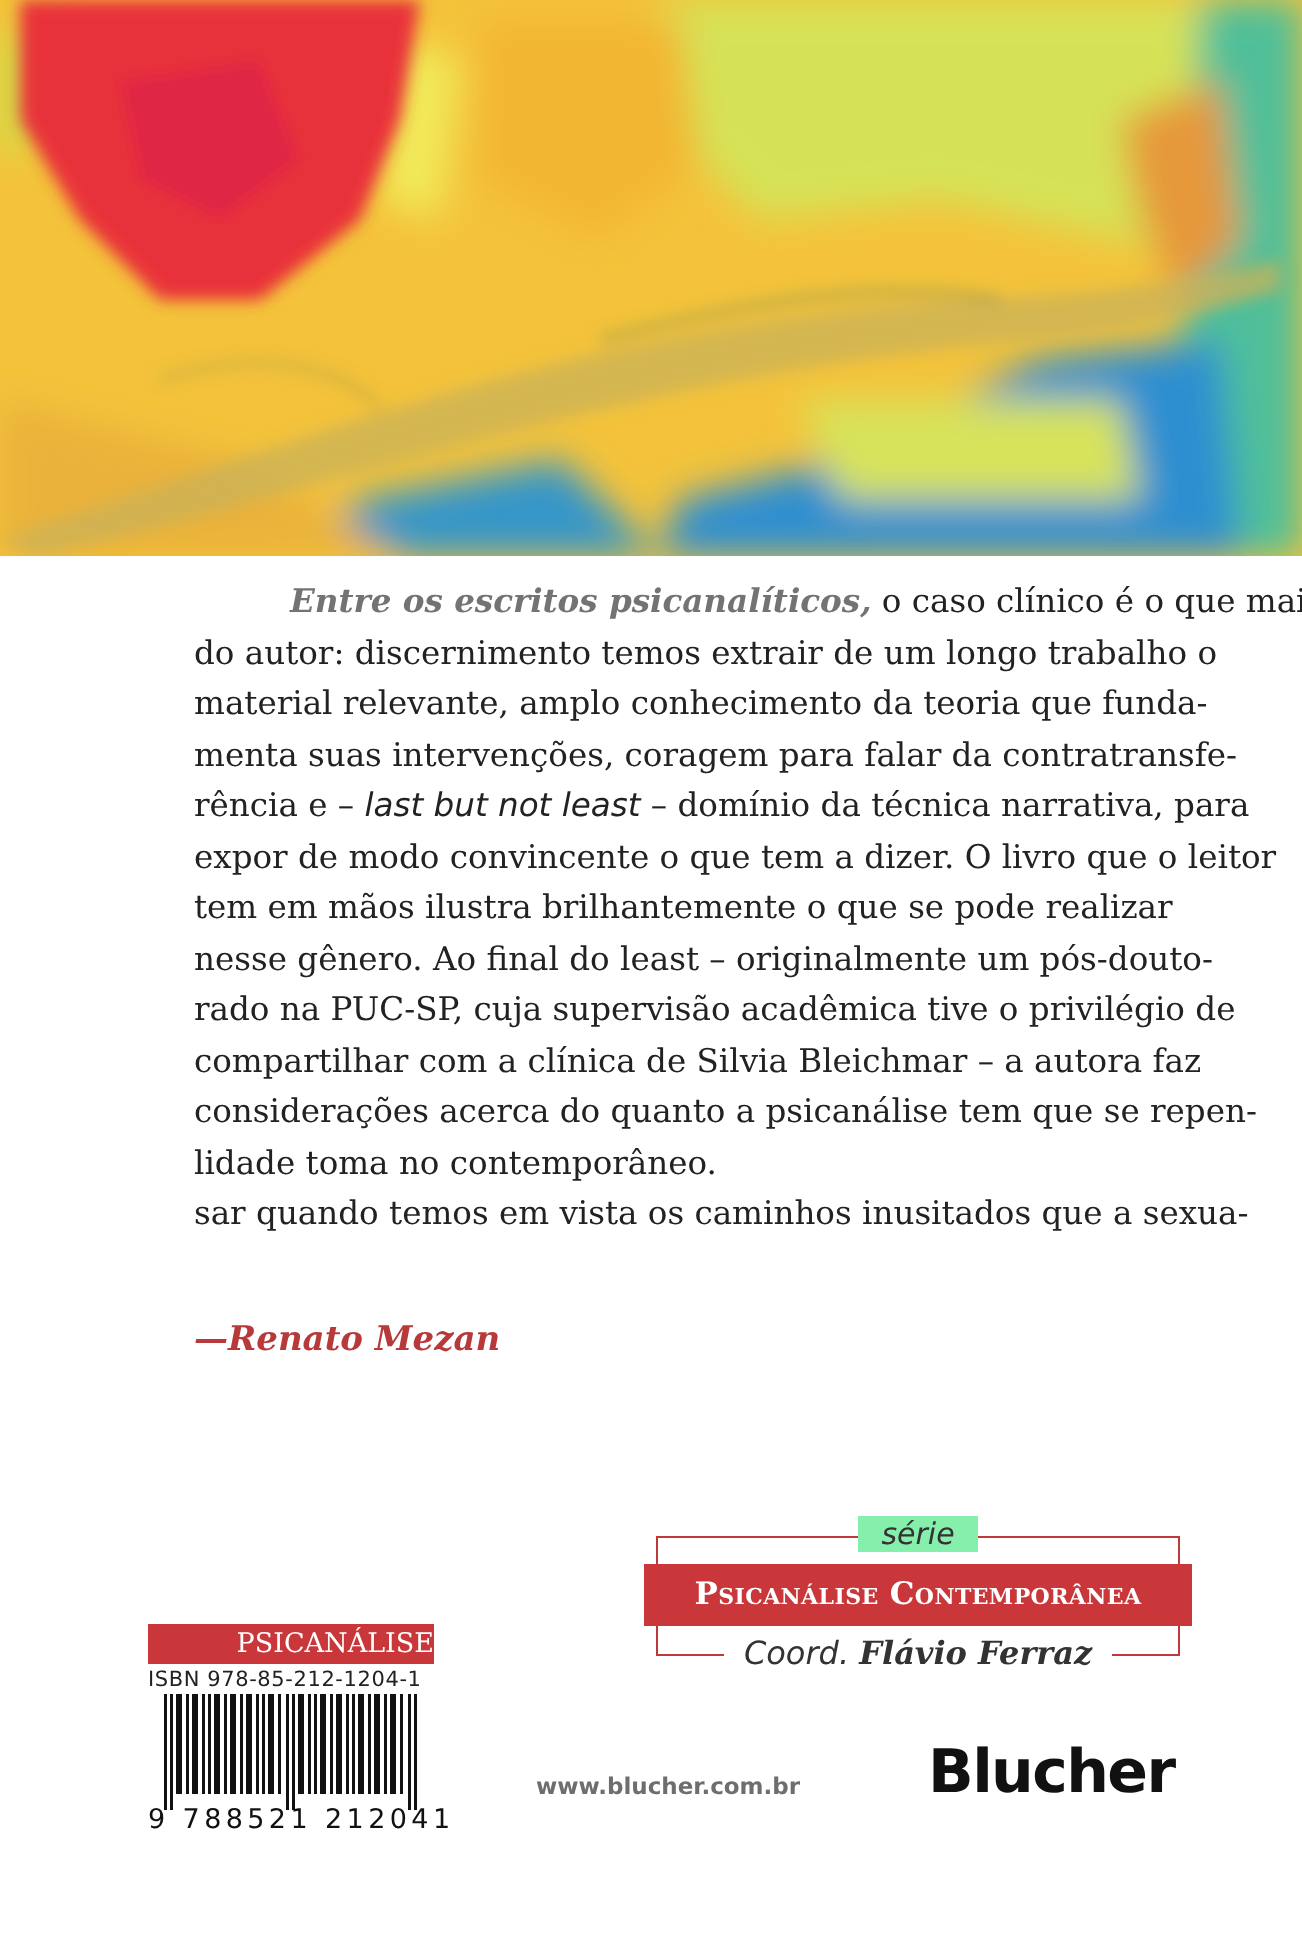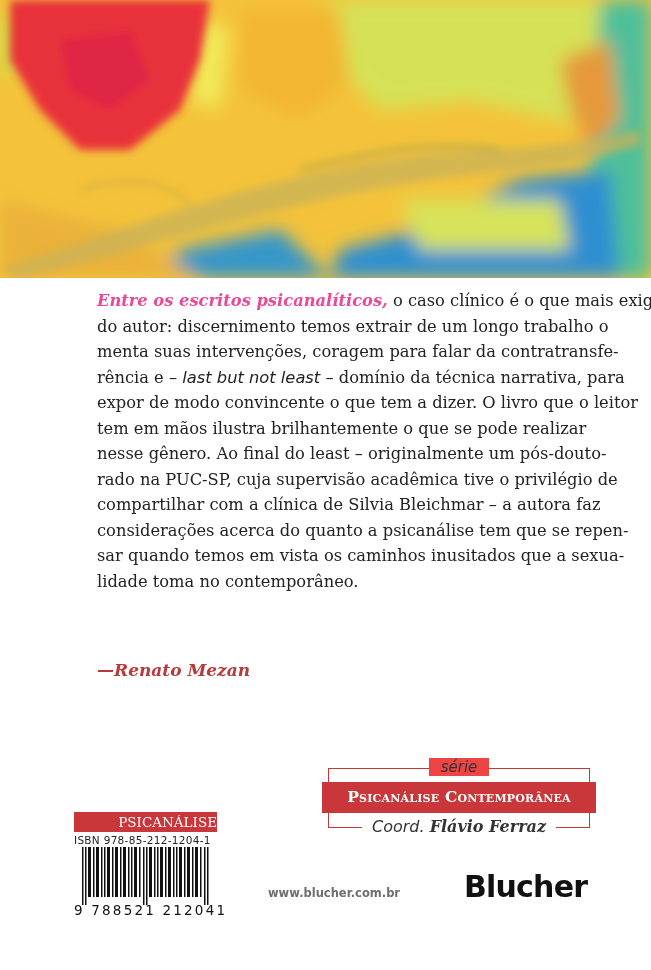--- a/index.html
+++ b/index.html
@@ -16,22 +16,23 @@
   }
   .painting svg { display: block; }
   .blurb {
     position: absolute; left: 97px; top: 288px; width: 482px;
     font-family: "DejaVu Serif", serif;
     font-size: 16.3px; line-height: 25.5px;
     text-align: justify;
     color: #222;
   }
   .blurb .lead {
-    color: #ec4899; font-style: italic; font-weight: bold;
+    color: #737373; font-style: italic; font-weight: bold;
     font-family: "DejaVu Serif", serif;
+    margin-left: 48px;
   }
   .blurb .em { font-style: italic; font-family: "DejaVu Sans", sans-serif; }
   .blurb .line { display: block; text-align-last: justify; white-space: nowrap; }
   .blurb .line.last { text-align-last: left; }
   .signature {
     position: absolute; left: 97px; top: 648px;
     color: #b8393a; font-style: italic; font-weight: bold;
     font-size: 17px; font-family: "DejaVu Serif", serif; margin-top: 12px;
   }
   .series {
@@ -44,21 +45,21 @@
   .series .frame-bot { top: 72px; }
   .series .frame-l, .series .frame-r {
     position: absolute; width: 1px; background: #c0393a; top: 13px; height: 60px;
   }
   .series .frame-l { left: 0; }
   .series .frame-r { right: 0; }
   .series .serie-label {
     position: absolute; top: 2px; left: 0; right: 0; text-align: center;
   }
   .series .serie-label span {
-    background: #ef4444; padding: 0 12px; font-style: italic;
+    background: #86efac; padding: 0 12px; font-style: italic;
     font-family: "DejaVu Sans", sans-serif; font-size: 15px; color: #333;
   }
   .series .banner {
     position: absolute; left: -6px; right: -6px; top: 27px; height: 31px;
     background: #c9373a; color: #fff; text-align: center;
     font-family: "DejaVu Serif", serif; font-weight: bold; font-size: 15.5px;
     line-height: 30px; font-variant: small-caps; letter-spacing: 0.2px;
   }
   .series .coord {
     position: absolute; top: 62px; left: 0; right: 0; text-align: center;
@@ -126,32 +127,33 @@
       <path d="M80 190 C140 170 180 190 190 205" stroke="#8c8a4a" stroke-width="2" fill="none" opacity="0.6"></path>
     </g>
   </svg>
 </div>
 
 <div class="blurb">
   <span class="line">
     <span class="lead">Entre os escritos psicanalíticos,</span><span> o caso clínico é o que mais exige</span>
   </span>
   <span class="line">do autor: discernimento temos extrair de um longo trabalho o</span>
+  <span class="line">material relevante, amplo conhecimento da teoria que funda-</span>
   <span class="line">menta suas intervenções, coragem para falar da contratransfe-</span>
   <span class="line">
     <span>rência e – </span><span class="em">last but not least</span><span> – domínio da técnica narrativa, para</span>
   </span>
   <span class="line">expor de modo convincente o que tem a dizer. O livro que o leitor</span>
   <span class="line">tem em mãos ilustra brilhantemente o que se pode realizar</span>
   <span class="line">nesse gênero. Ao final do least – originalmente um pós-douto-</span>
   <span class="line">rado na PUC-SP, cuja supervisão acadêmica tive o privilégio de</span>
   <span class="line">compartilhar com a clínica de Silvia Bleichmar – a autora faz</span>
   <span class="line">considerações acerca do quanto a psicanálise tem que se repen-</span>
+  <span class="line last">lidade toma no contemporâneo.</span>
   <span class="line">sar quando temos em vista os caminhos inusitados que a sexua-</span>
-  <span class="line last">lidade toma no contemporâneo.</span>
 </div>
 
 <div class="signature">—Renato Mezan</div>
 
 <div class="series">
   <div class="frame-top"></div>
   <div class="frame-bot"></div>
   <div class="frame-l"></div>
   <div class="frame-r"></div>
   <div class="serie-label"><span>série</span></div>

